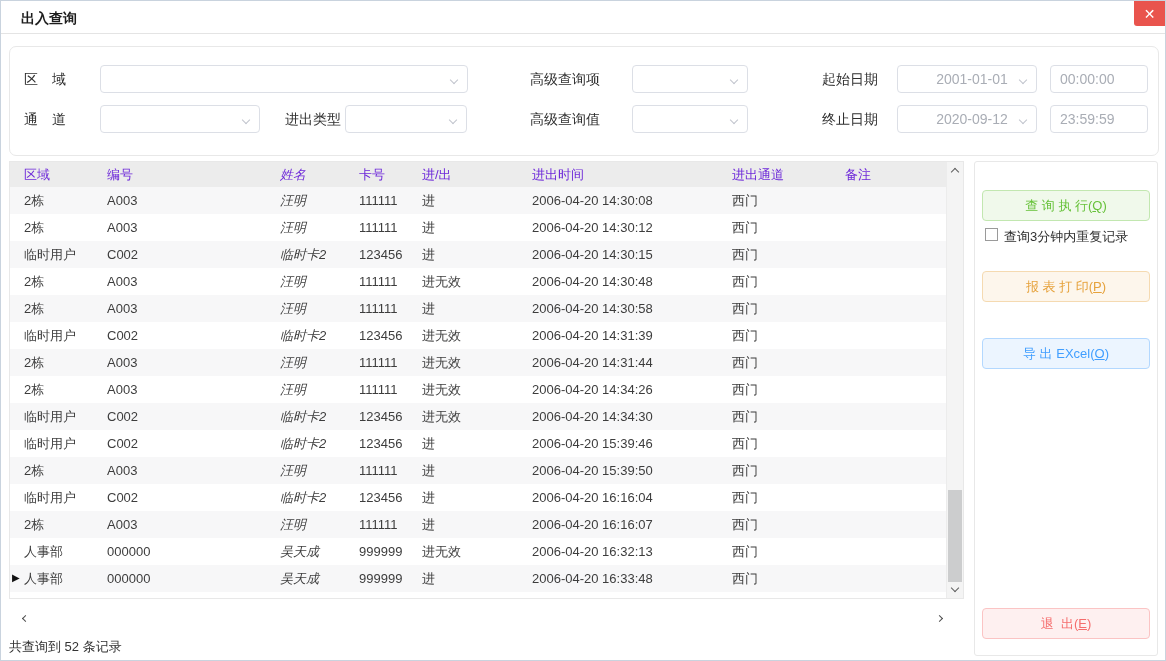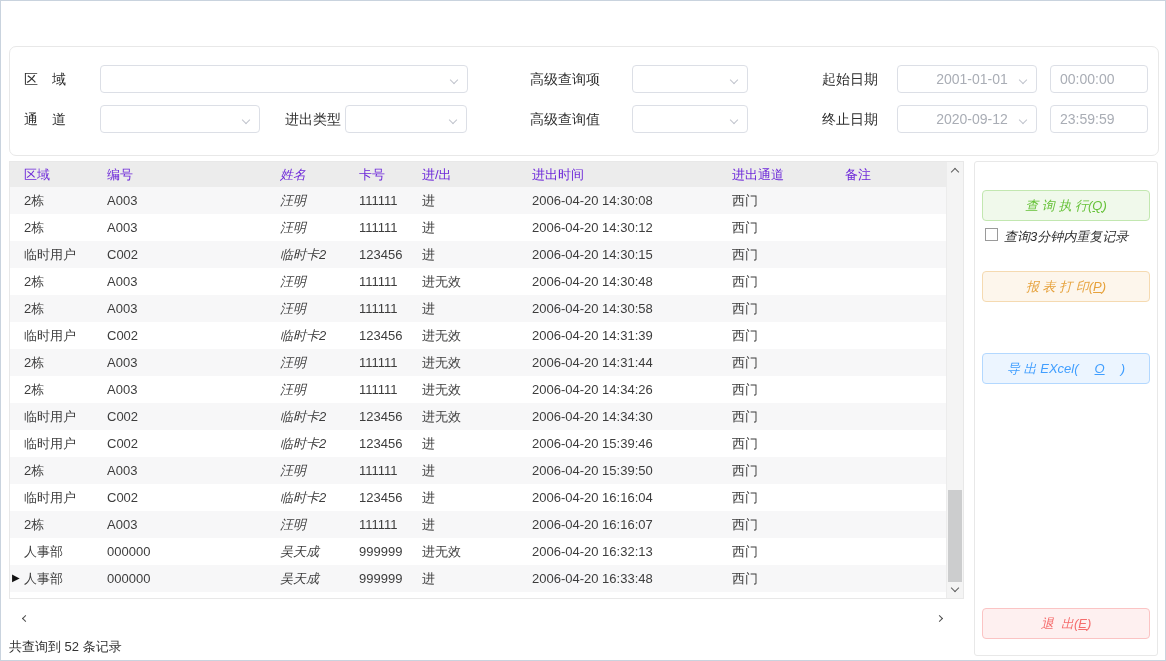--- a/index.html
+++ b/index.html
@@ -46,36 +46,42 @@
   .vs-down .chev { transform:rotate(45deg); margin-bottom:3px; }
   .vs-thumb { position:absolute; left:1px; width:14px; top:328px; height:92px; background:#cccdce; }
   
   .hscroll { position:absolute; top:607px; left:8px; width:938px; height:20px; }
   .hs-btn { position:absolute; top:2px; width:16px; height:16px; display:flex; align-items:center; justify-content:center; }
   .hs-left { left:8px; } .hs-right { right:0; }
   .hs-btn .chev { border-color:#4c4c4c; width:5px; height:5px; border-width:1.5px; }
   .hs-left .chev { transform:rotate(135deg); } .hs-right .chev { transform:rotate(-45deg); }
   .status-text { position:absolute; left:8px; top:637px; font-size:13px; color:#333; }
   
-  .action-panel { position:absolute; top:160px; left:973px; width:184px; height:495px; border:1px solid #e8e8e8; border-radius:3px; background:#fff;font-style:italic; }
+  .action-panel { position:absolute; top:160px; left:973px; width:184px; height:495px; border:1px solid #e8e8e8; border-radius:3px; background:#fff; }
   .a-btn { position:absolute; left:7px; width:168px; height:31px; border-radius:4px; display:flex; align-items:center; justify-content:center;
            font-size:13px; cursor:pointer; white-space:pre; }
   .btn-query  { top:28px;  color:var(--success_text,#67c23a); background:var(--success_bg,#f0f9eb); border:1px solid var(--success_border,#c2e7b0); }
   .btn-print  { top:109px; color:var(--warning_text,#e6a23c); background:var(--warning_bg,#fdf6ec); border:1px solid var(--warning_border,#f5dab1); }
-  .btn-export { top:191px; color:var(--primary_text,#409eff); background:var(--primary_bg,#ecf5ff); border:1px solid var(--primary_border,#b3d8ff);gap:16px; }
+  .btn-export { top:176px; color:var(--primary_text,#409eff); background:var(--primary_bg,#ecf5ff); border:1px solid var(--primary_border,#b3d8ff); }
   .btn-exit   { top:446px; color:var(--danger_text,#f56c6c);  background:var(--danger_bg,#fef0f0);  border:1px solid var(--danger_border,#fbc4c4); }
   .hk { text-decoration:underline; }
   .dup-check { position:absolute; top:66px; left:10px; display:flex; font-size:13px; color:#2f2f2f; cursor:pointer; }
   .cb-box { width:13px; height:13px; border:1px solid #9a9a9a; background:#fff; margin-right:6px; flex:0 0 auto; }
 </style>
 </head>
 <body>
 
 <div class="window">
 
+  <div class="titlebar">
+    <span class="title">出入查询</span>
+    <div class="close-btn">
+      <span>✕</span>
+    </div>
+  </div>
 
   <div class="filter-panel">
     <span class="f-label row1" style="left:14px;">区　域</span>
     <div class="f-select row1" style="left:90px; width:368px;">
       <span class="sel-text"></span>
         <span class="chev"></span>
     </div>
     <span class="f-label row1" style="left:520px;">高级查询项</span>
     <div class="f-select row1" style="left:622px; width:116px;">
       <span class="sel-text"></span>

